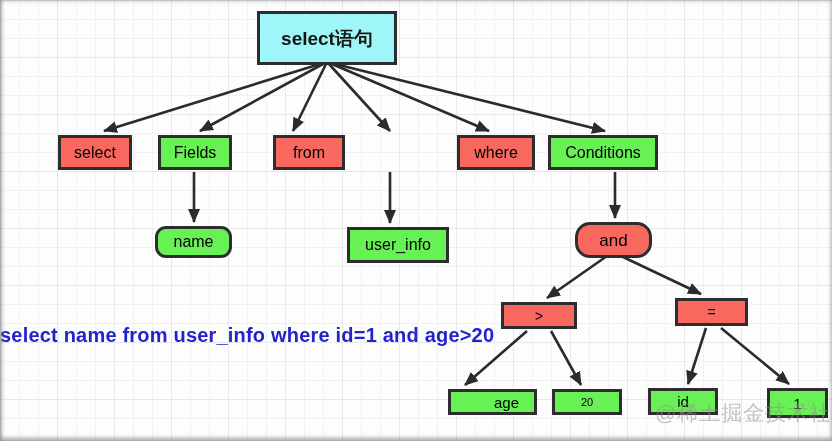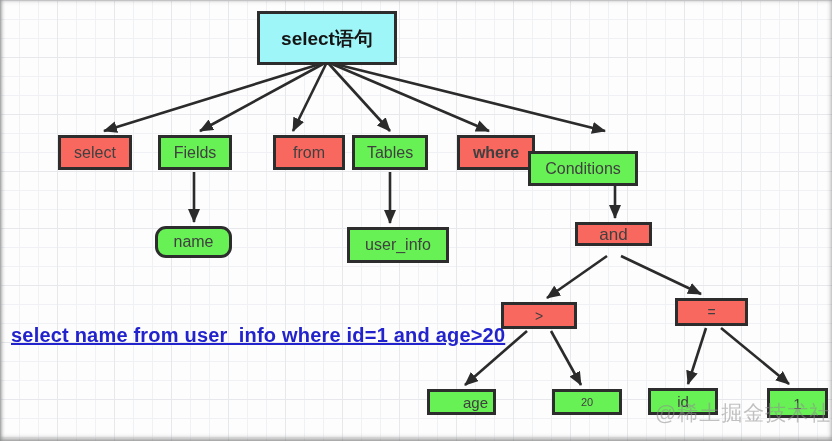--- a/index.html
+++ b/index.html
@@ -23,40 +23,40 @@
   .edge-line{stroke:#2b2b2b;stroke-width:2.6px;}
   .node{
     position:absolute;z-index:3;box-sizing:border-box;
     border:3px solid #2d2d2d;
     display:flex;align-items:center;justify-content:center;
     font-size:16px;color:#333;line-height:1;
   }
   .cyan{background:#9ff6f8;}
   .red{background:#f9685f;color:#473331;}
   .green{background:#67f155;color:#2e4a2a;}
-  .red,.green{color:#404040;}
+  .red,.green{color:#000000;}
   #n-root{left:257px;top:11px;width:140px;height:54px;font-weight:bold;font-size:19px;color:#151515;}
   #n-kw-select{left:58px;top:135px;width:74px;height:35px;}
   #n-fields{left:158px;top:135px;width:74px;height:35px;text-align:center;}
   #n-kw-from{left:255px;top:135px;width:72px;height:35px;margin-left:18px;}
   #n-tables{left:352px;top:135px;width:76px;height:35px;}
-  #n-kw-where{left:457px;top:135px;width:78px;height:35px;font-weight:bold;}
-  #n-conditions{left:528px;top:135px;width:110px;height:35px;margin-top:16px;}
+  #n-kw-where{left:457px;top:135px;width:78px;height:35px;}
+  #n-conditions{left:548px;top:135px;width:110px;height:35px;}
   #n-name{left:155px;top:226px;width:77px;height:32px;border-radius:11px;}
   #n-user-info{left:338px;top:227px;width:102px;height:36px;margin-left:9px;}
-  #n-and{left:575px;top:222px;width:77px;height:24px;font-size:17px;}
+  #n-and{left:575px;top:222px;width:77px;height:36px;font-size:17px;border-radius:15px;}
   #n-gt{left:501px;top:302px;width:76px;height:27px;font-size:14px;}
   #n-eq{left:675px;top:298px;width:73px;height:28px;font-size:14px;}
-  #n-age{left:427px;top:389px;width:69px;height:26px;font-size:15px;padding-left:28px;}
+  #n-age{left:448px;top:389px;width:89px;height:26px;font-size:15px;padding-left:28px;}
   #n-20{left:552px;top:389px;width:70px;height:26px;font-size:11px;}
   #n-id{left:648px;top:388px;width:70px;height:27px;font-size:15px;}
   #n-1{left:767px;top:388px;width:61px;height:30px;font-size:15px;}
   .statement{
-    position:absolute;left:11px;top:324px;z-index:4;
-    font-size:20px;font-weight:bold;color:#2323cd;letter-spacing:.2px;white-space:nowrap;text-decoration:underline;
+    position:absolute;left:0;top:324px;z-index:4;
+    font-size:20px;font-weight:bold;color:#2323cd;letter-spacing:.2px;white-space:nowrap;
   }
   .watermark{
     position:absolute;left:655px;top:399px;z-index:40;pointer-events:none;
     font-size:21px;color:#8f8f8f;opacity:.55;white-space:nowrap;letter-spacing:1px;
   }
 </style>
 </head>
 <body>
 
 <div class="stage">
@@ -81,21 +81,20 @@
     <line class="edge-line" x1="527" y1="331" x2="465" y2="385" marker-end="url(#arrow)"></line>
     <line class="edge-line" x1="551" y1="331" x2="581" y2="385" marker-end="url(#arrow)"></line>
     <line class="edge-line" x1="706" y1="328" x2="688" y2="384" marker-end="url(#arrow)"></line>
     <line class="edge-line" x1="721" y1="328" x2="789" y2="384" marker-end="url(#arrow)"></line>
   </svg>
 
   <div class="node cyan" id="n-root">select语句</div>
   <div class="node red" id="n-kw-select">select</div>
   <div class="node green" id="n-fields">Fields</div>
   <div class="node red" id="n-kw-from">from</div>
-  <div class="node green" id="n-tables">Tables</div>
   <div class="node red" id="n-kw-where">where</div>
   <div class="node green" id="n-conditions">Conditions</div>
   <div class="node green" id="n-name">name</div>
   <div class="node green" id="n-user-info">user_info</div>
   <div class="node red" id="n-and">and</div>
   <div class="node red" id="n-gt">&gt;</div>
   <div class="node red" id="n-eq">=</div>
   <div class="node green" id="n-age">age</div>
   <div class="node green" id="n-20">20</div>
   <div class="node green" id="n-id">id</div>

